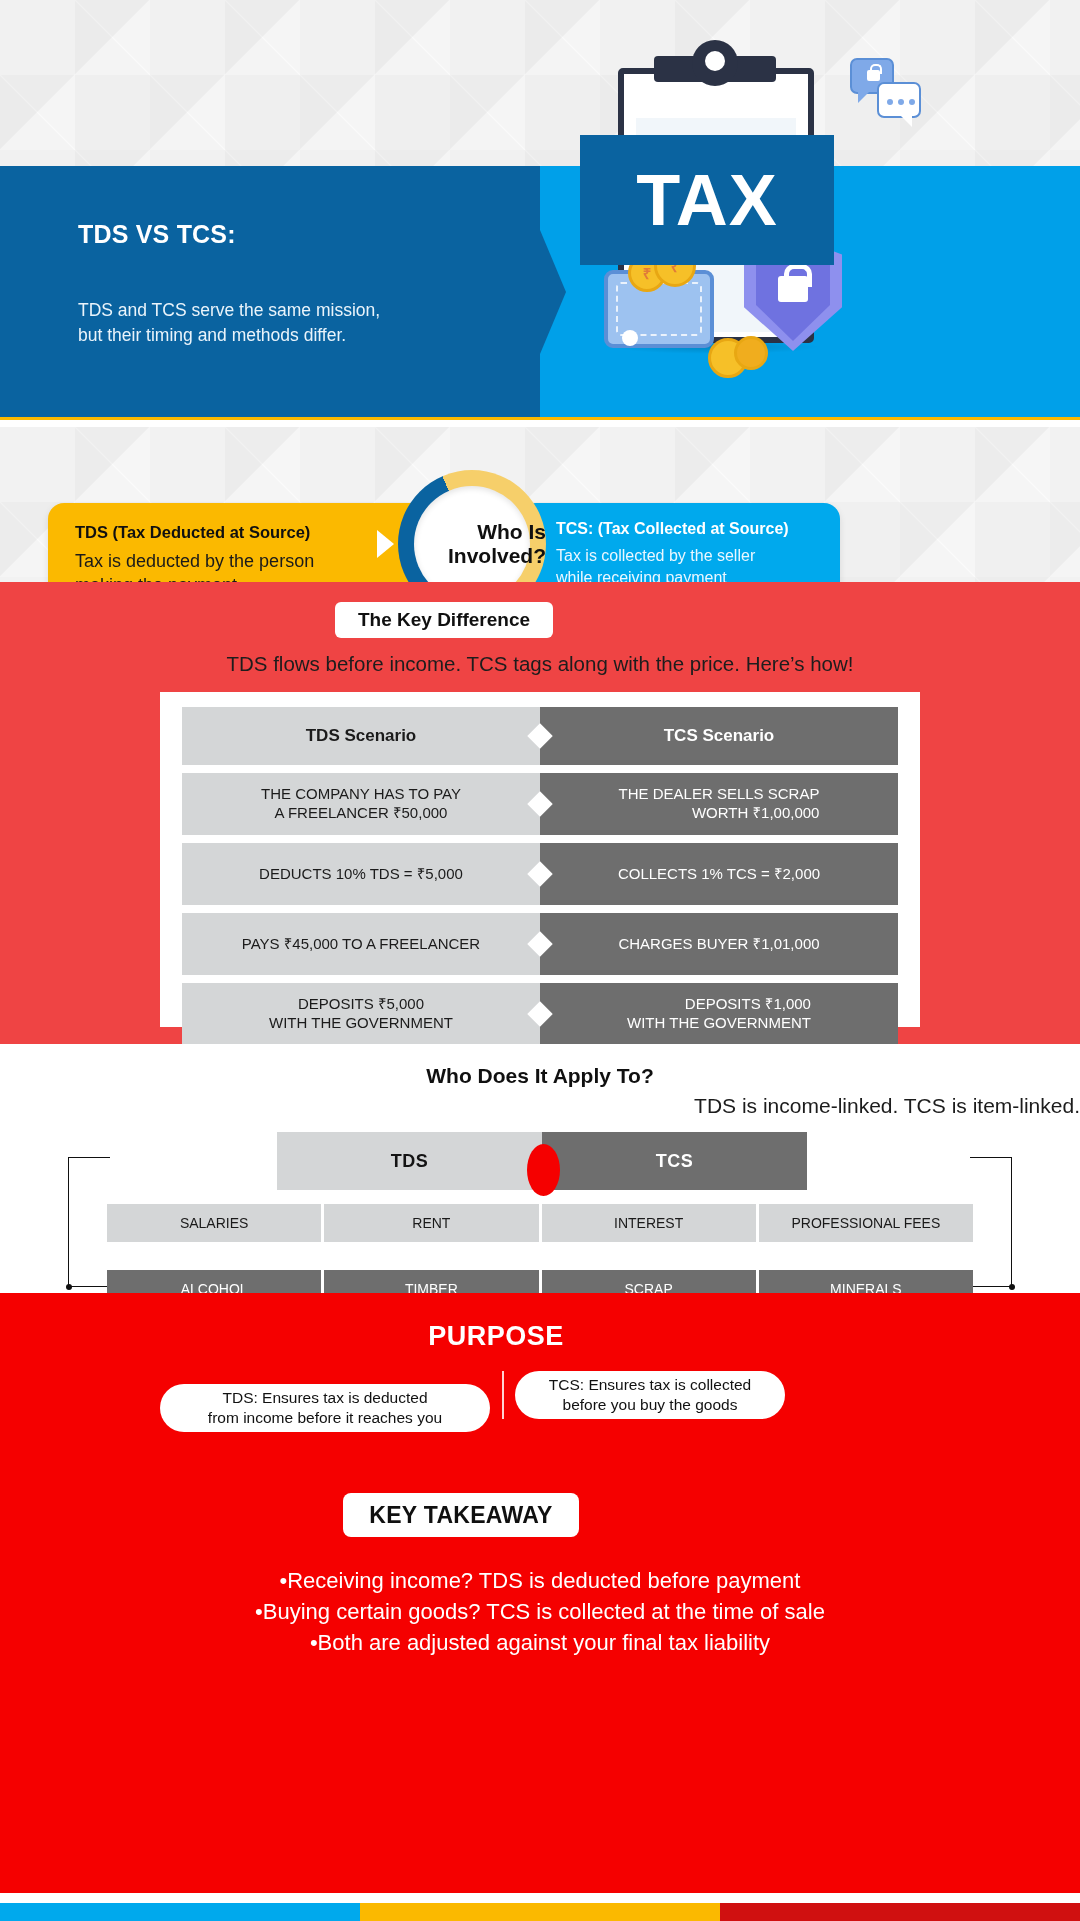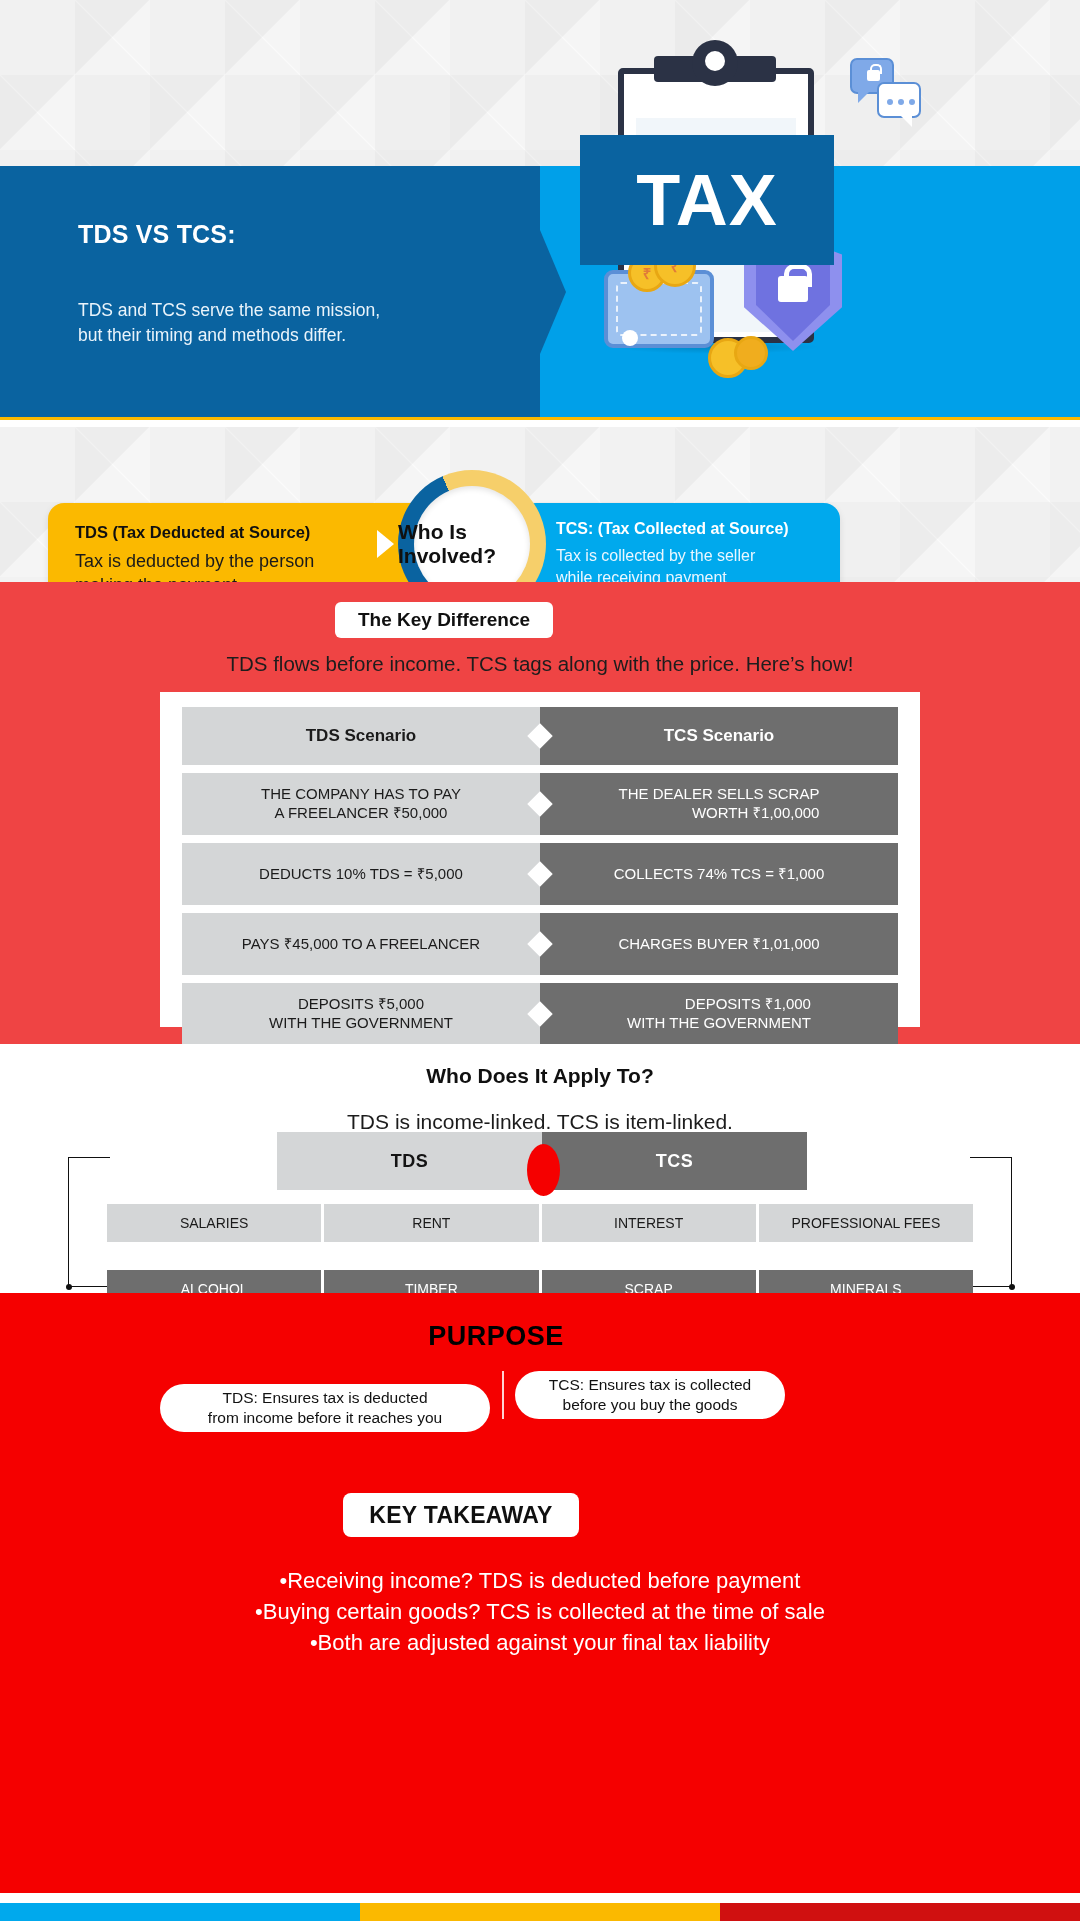--- a/index.html
+++ b/index.html
@@ -78,21 +78,21 @@
   .involved { position:absolute; left:0; top:427px; width:1080px; height:155px; background:#fbfbfb; overflow:hidden; }
   .inv-left { position:absolute; left:48px; top:76px; width:420px; height:118px; background:#fbb900; border-radius:16px; box-shadow:0 3px 7px rgba(0,0,0,.10); }
   .inv-right { position:absolute; left:520px; top:76px; width:320px; height:118px; background:#00a9ed; border-radius:16px; box-shadow:0 3px 7px rgba(0,0,0,.10); }
   .inv-left-title { position:absolute; left:75px; top:96px; font-size:16.5px; font-weight:bold; color:#101010; }
   .inv-left-body  { position:absolute; left:75px; top:122px; font-size:18px; color:#1a1a1a; line-height:1.35; }
   .inv-right-title{ position:absolute; left:556px; top:93px; font-size:16px; font-weight:bold; color:#ffffff; }
   .inv-right-body { position:absolute; left:556px; top:118px; font-size:16px; color:#eaf7ff; line-height:1.35; }
   .ring { position:absolute; left:398px; top:43px; width:148px; height:148px; border-radius:50%;
           background:conic-gradient(from 178deg, #0a63a0 0 44%, #f6cf6a 44% 92%, #0a63a0 92% 100%); }
   .ring:after { content:""; position:absolute; left:16px; top:16px; width:116px; height:116px; border-radius:50%; background:#fff; box-shadow:0 2px 6px rgba(0,0,0,.12) inset; }
-  .ring-text { position:absolute; left:398px; top:43px; width:148px; height:148px; display:flex; flex-direction:column; align-items:flex-start; justify-content:center;
+  .ring-text { position:absolute; left:398px; top:43px; width:148px; height:148px; display:flex; flex-direction:column; align-items:flex-end; justify-content:center;
                font-size:21px; font-weight:bold; color:#101010; line-height:1.12; z-index:3; text-align:center; }
   .tri-l { position:absolute; left:377px; top:103px; width:0;height:0; border-top:14px solid transparent; border-bottom:14px solid transparent; border-left:17px solid #ffffff; z-index:2;}
   .tri-r { position:absolute; left:503px; top:103px; width:0;height:0; border-top:14px solid transparent; border-bottom:14px solid transparent; border-left:17px solid #ffffff; z-index:2;}
 
   
   .keydiff { position:absolute; left:0; top:582px; width:1080px; height:462px; background:#ef4444; }
   .kd-pill { position:absolute; left:335px; top:20px; width:218px; height:36px; background:#fff; border-radius:6px;
              display:flex; align-items:center; justify-content:center; font-size:19px; font-weight:bold; color:#101010; }
   .kd-sub { position:absolute; left:0; top:70px; width:1080px; text-align:center; font-size:20.5px; color:#1d1d1d; }
   .kd-card { position:absolute; left:160px; top:110px; width:760px; height:335px; background:#ffffff; }
@@ -102,40 +102,40 @@
   .kd-left { background:#d4d6d7; color:#1b1b1b; }
   .kd-right { background:#6e6e6e; color:#ffffff;text-align:right; }
   .kd-row.head .kd-cell { height:58px; font-size:17px; font-weight:bold; }
   .kd-row.body .kd-cell { height:62px; font-size:15px; }
   .kd-dia { position:absolute; left:50%; top:50%; width:18px; height:18px; background:#ffffff;
             transform:translate(-50%,-50%) rotate(45deg); z-index:4; }
 
   
   .apply { position:absolute; left:0; top:1044px; width:1080px; height:249px; background:#ffffff;padding-left:24px; }
   .ap-title { position:absolute; left:0; top:20px; width:1080px; text-align:center; font-size:21px; font-weight:bold; color:#101010; }
-  .ap-sub { position:absolute; left:0; top:66px; width:1080px; text-align:center; font-size:21px; color:#1c1c1c; }
+  .ap-sub { position:absolute; left:0; top:50px; width:1080px; text-align:right; font-size:21px; color:#1c1c1c; }
   .ap-hdr { position:absolute; left:277px; top:88px; width:530px; height:58px; display:flex; }
   .ap-hdr > div { width:50%; display:flex; align-items:center; justify-content:center; font-size:18px; font-weight:bold; letter-spacing:.5px; }
   .ap-hdr .l { background:#d4d6d7; color:#141414; }
   .ap-hdr .r { background:#6e6e6e; color:#ffffff; }
   .ap-red { position:absolute; left:527px; top:100px; width:33px; height:52px; border-radius:50%; background:#f50000; z-index:5; }
   .ap-grid { position:absolute; left:107px; top:160px; width:866px; }
   .ap-line { display:flex; gap:3px; margin-bottom:3px; }
   .ap-line > div { flex:1; height:38px; display:flex; align-items:center; justify-content:center; font-size:14px; }
   .ap-line.l1 > div { background:#d4d6d7; color:#1a1a1a; }
   .ap-line.l2 > div { background:#6e6e6e; color:#ffffff;margin-top:25px; }
   .brk { position:absolute; border:1.6px solid #111; }
   .brk-l { left:68px; top:113px; width:42px; height:130px; border-right:none; }
   .brk-r { left:970px; top:113px; width:42px; height:130px; border-left:none; }
   .brk-dot { position:absolute; width:6px; height:6px; border-radius:50%; background:#111; }
   .brk-dot.a { left:66px; top:240px; } .brk-dot.b { left:1009px; top:240px; }
 
   
   .purpose { position:absolute; left:0; top:1293px; width:1080px; height:610px; background:#f50000; }
-  .pp-title { position:absolute; left:0; top:28px; width:992px; text-align:center; font-size:27px; font-weight:bold; color:#000000; letter-spacing:.5px; }
+  .pp-title { position:absolute; left:0; top:28px; width:992px; text-align:center; font-size:27px; font-weight:bold; color:#ffffff; letter-spacing:.5px; }
   .pp-box { position:absolute; height:48px; background:#ffffff; border-radius:24px; display:flex; align-items:center; justify-content:center;
             text-align:center; font-size:15.5px; color:#111; line-height:1.3; padding:0 14px; }
   .pp-box.a { left:160px; top:78px; width:330px;margin-top:13px; }
   .pp-box.b { left:515px; top:78px; width:270px; }
   .pp-div { position:absolute; left:502px; top:78px; width:2px; height:48px; background:#ffd2d2; }
   .kt-pill { position:absolute; left:343px; top:200px; width:236px; height:44px; background:#ffffff; border-radius:8px;
              display:flex; align-items:center; justify-content:center; font-size:23px; font-weight:bold; color:#101010; letter-spacing:.3px; }
   .kt-list { position:absolute; left:0; top:272px; width:1080px; text-align:center; color:#ffffff; font-size:22px; line-height:1.42; }
 
   
@@ -229,21 +229,21 @@
       </div>
       <div class="kd-row body">
         <div class="kd-cell kd-left" style="white-space:pre-line">THE COMPANY HAS TO PAY
 A FREELANCER ₹50,000</div>
         <div class="kd-cell kd-right" style="white-space:pre-line">THE DEALER SELLS SCRAP
 WORTH ₹1,00,000</div>
         <div class="kd-dia"></div>
       </div>
       <div class="kd-row body">
         <div class="kd-cell kd-left" style="white-space:pre-line">DEDUCTS 10% TDS = ₹5,000</div>
-        <div class="kd-cell kd-right" style="white-space:pre-line">COLLECTS 74% TCS = ₹1,000</div>
+        <div class="kd-cell kd-right" style="white-space:pre-line">COLLECTS 1% TCS = ₹2,000</div>
         <div class="kd-dia"></div>
       </div>
       <div class="kd-row body">
         <div class="kd-cell kd-left" style="white-space:pre-line">PAYS ₹45,000 TO A FREELANCER</div>
         <div class="kd-cell kd-right" style="white-space:pre-line">CHARGES BUYER ₹1,01,000</div>
         <div class="kd-dia"></div>
       </div>
       <div class="kd-row body">
         <div class="kd-cell kd-left" style="white-space:pre-line">DEPOSITS ₹5,000
 WITH THE GOVERNMENT</div>

